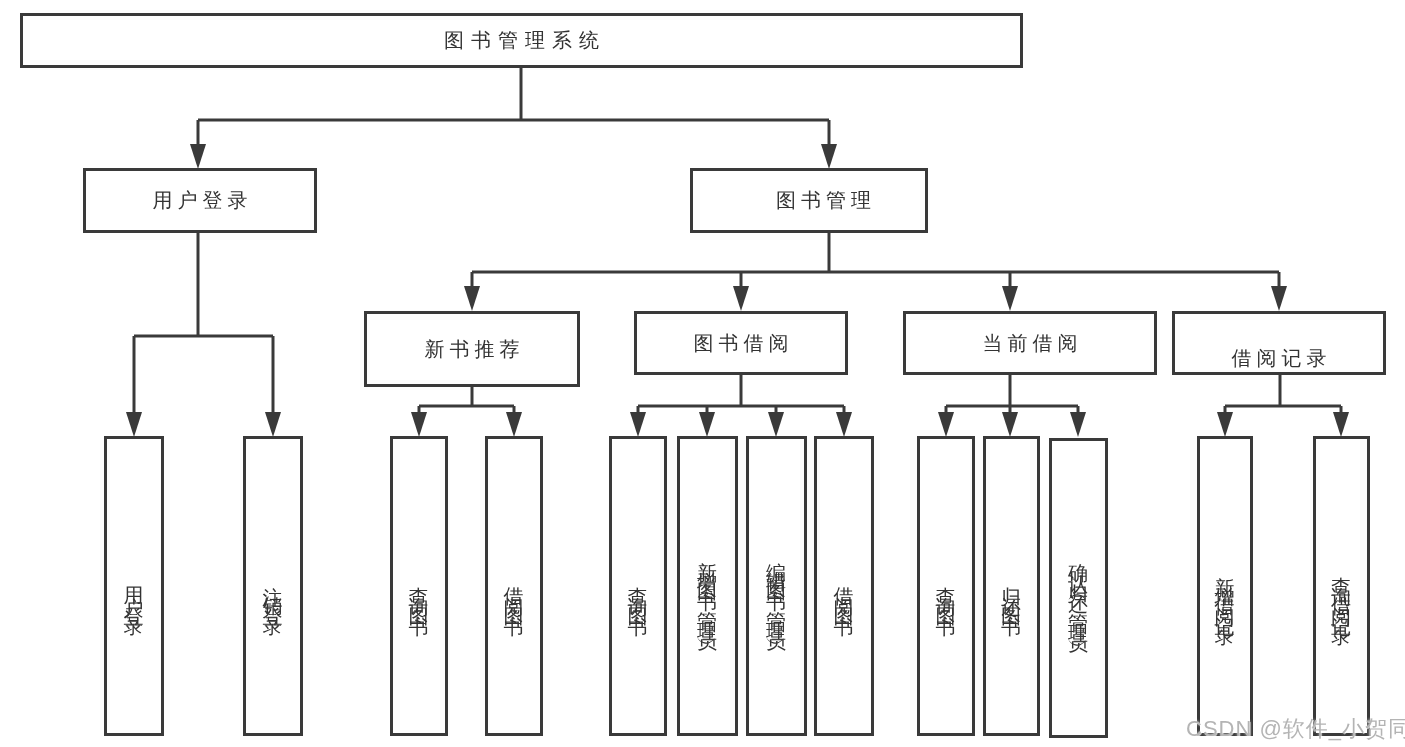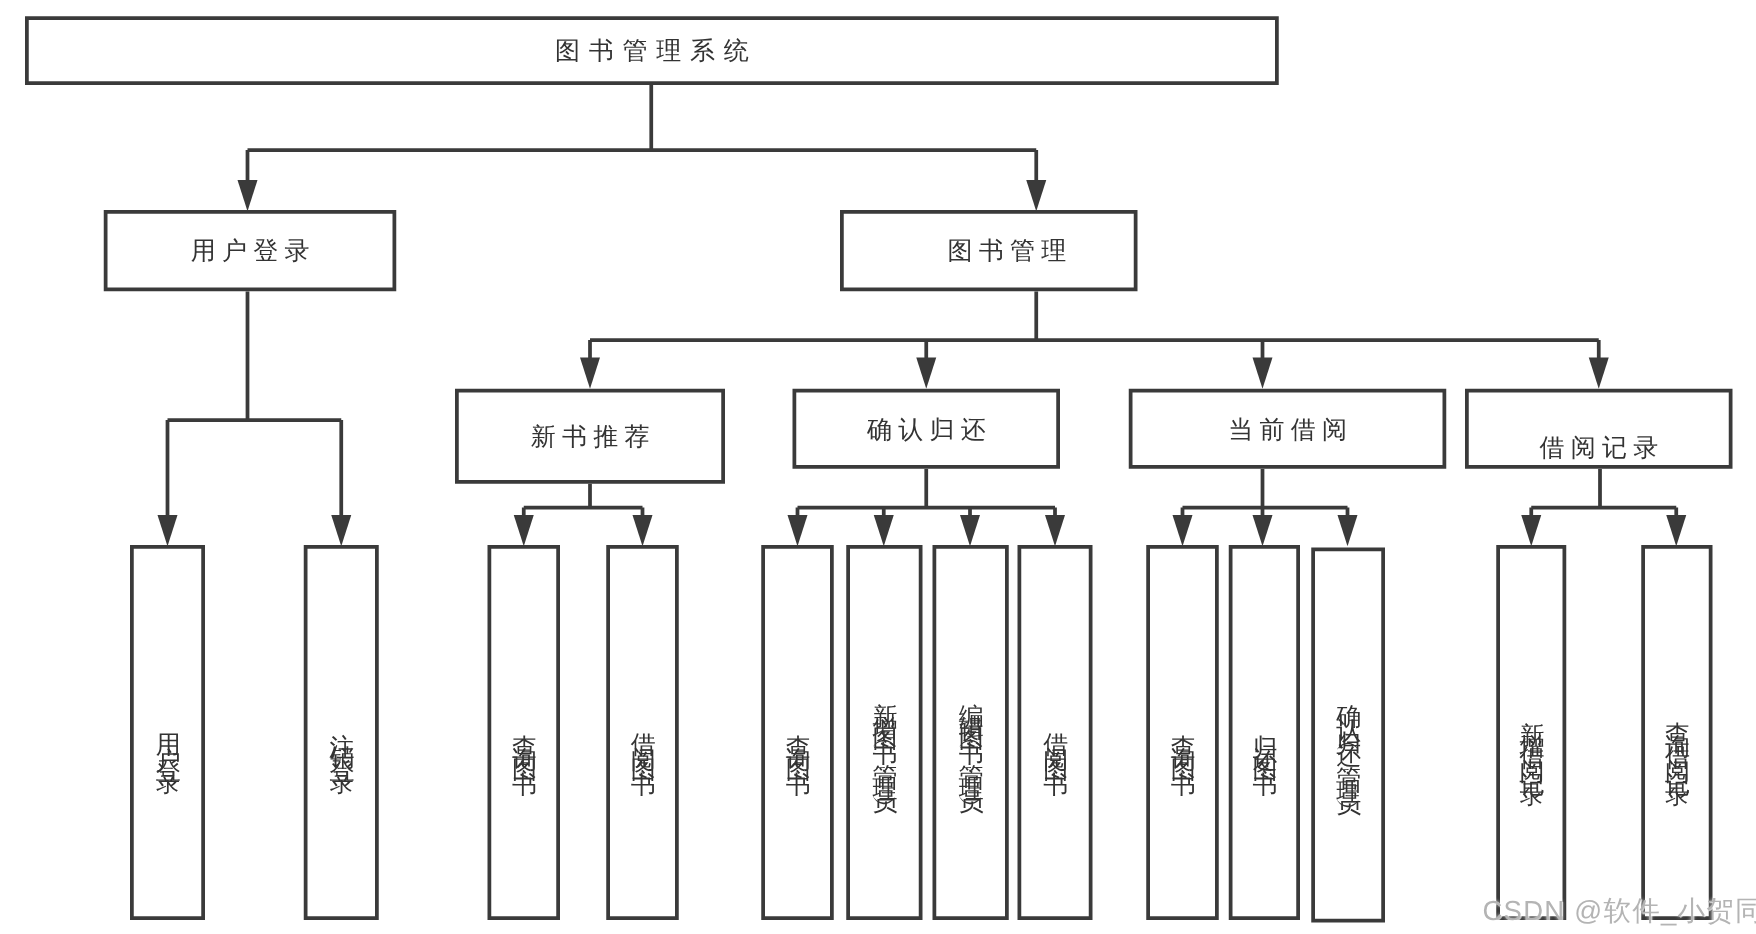--- a/index.html
+++ b/index.html
@@ -133,29 +133,29 @@
     </g>
   </svg>
 
   <div class="box" style="left:20px; top:13px; width:1003px; height:55px;">
     <span class="hlabel lg">图书管理系统</span>
   </div>
 
   <div class="box" style="left:83px; top:168px; width:234px; height:65px;">
     <span class="hlabel">用户登录</span>
   </div>
-  <div class="box" style="left:672px; top:168px; width:238px; height:65px;padding-left:29px;">
+  <div class="box" style="left:690px; top:168px; width:238px; height:65px;padding-left:29px;">
     <span class="hlabel">图书管理</span>
   </div>
 
   <div class="box" style="left:364px; top:311px; width:216px; height:76px;">
     <span class="hlabel">新书推荐</span>
   </div>
   <div class="box" style="left:634px; top:311px; width:214px; height:64px;">
-    <span class="hlabel">确认归还</span>
+    <span class="hlabel">图书借阅</span>
   </div>
   <div class="box" style="left:903px; top:311px; width:254px; height:64px;">
     <span class="hlabel">当前借阅</span>
   </div>
   <div class="box" style="left:1172px; top:311px; width:214px; height:64px;align-items:flex-end;">
     <span class="hlabel">借阅记录</span>
   </div>
 
   <div class="box" style="left:104px; top:436px; width:60px; height:300px;">
     <span class="vtext">用户登录</span>

